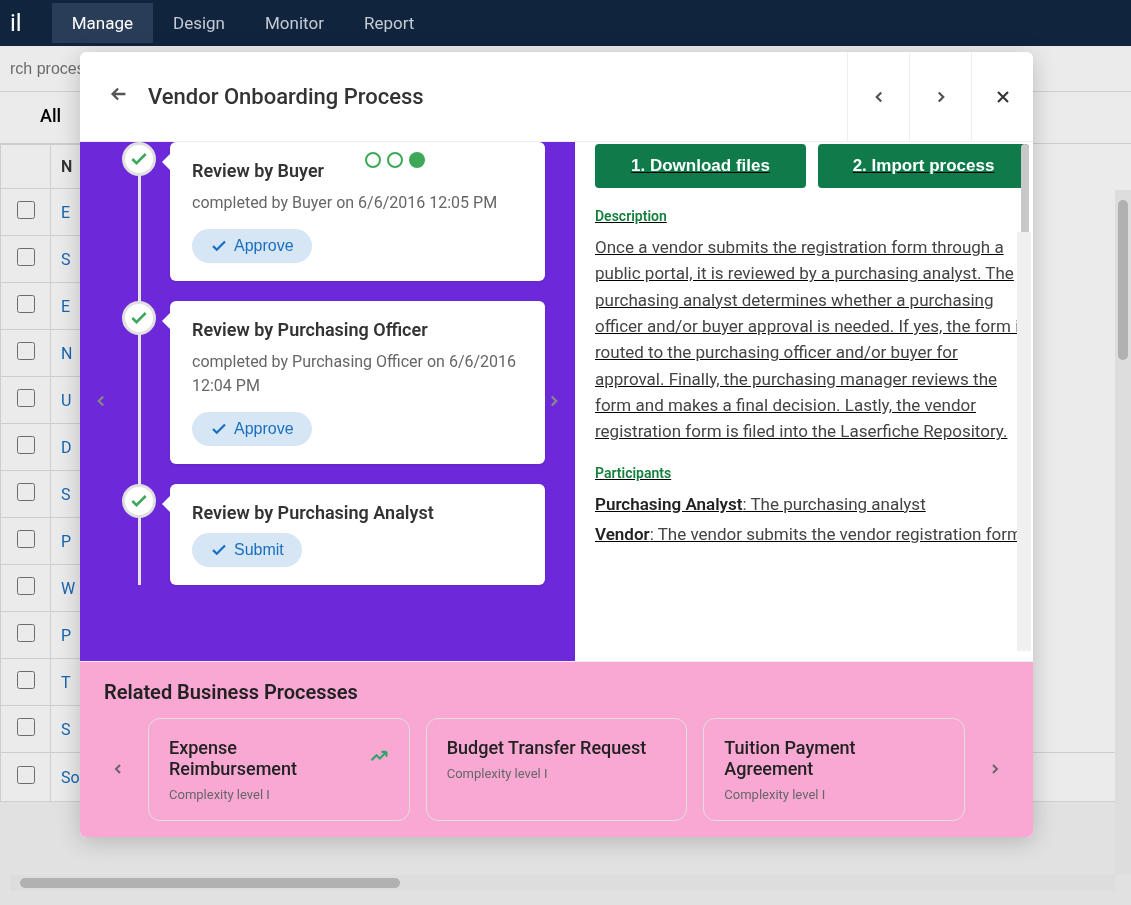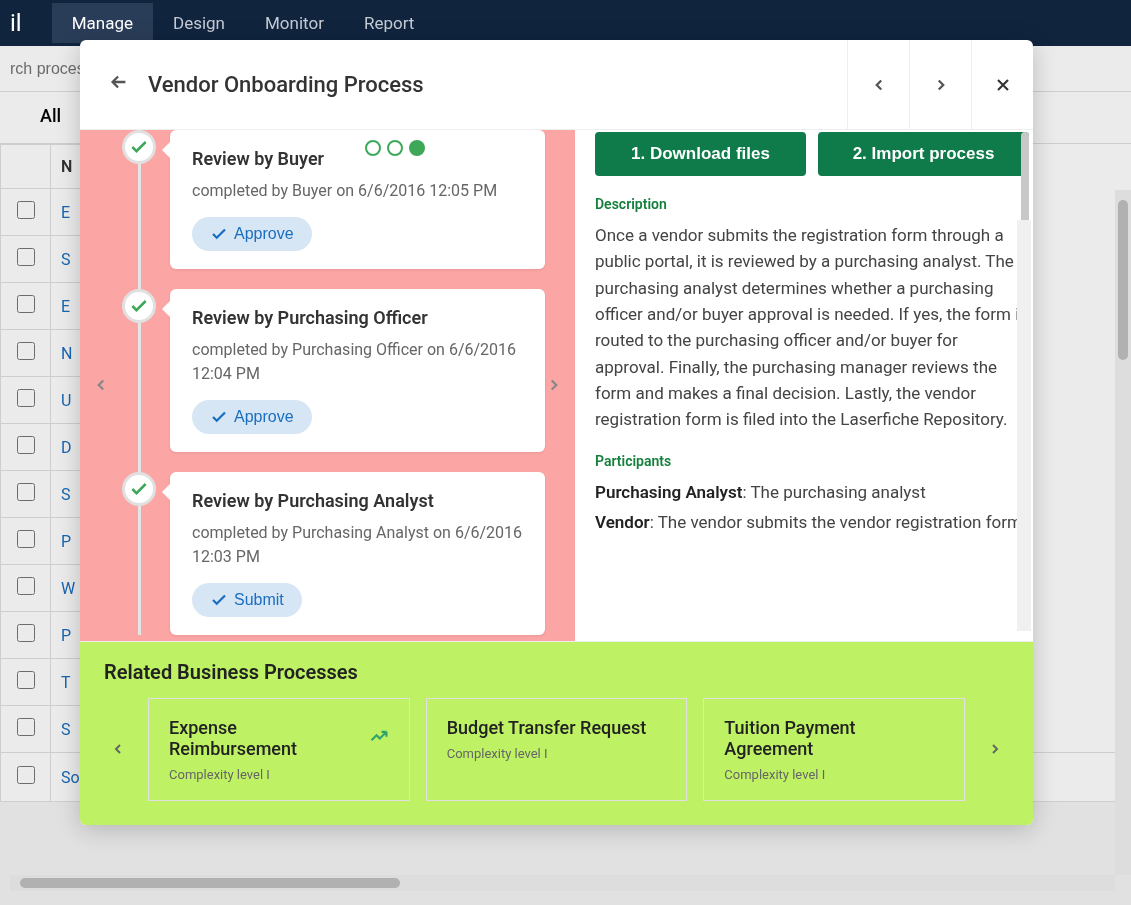--- a/index.html
+++ b/index.html
@@ -32,32 +32,32 @@
 
 .vscroll { position: absolute; right: 0; top: 190px; bottom: 30px; width: 16px; background: #f0f0f0; }
 .vscroll .thumb { position: absolute; top: 10px; height: 160px; width: 10px; left: 3px; background: #c0c0c0; border-radius: 5px; }
 
 
 .hscroll { position: absolute; bottom: 14px; left: 10px; right: 16px; height: 16px; background: #f0f0f0; }
 .hscroll .thumb { position: absolute; left: 10px; width: 380px; height: 10px; top: 3px; background: #c0c0c0; border-radius: 5px; }
 
 
 .modal-backdrop { position: absolute; top: 46px; left: 0; right: 0; bottom: 0; background: rgba(0,0,0,0.08); }
-.modal { position: absolute; top: 40px; left: 80px; width: 953px; height: 785px; background: #fff; border-radius: 6px; box-shadow: 0 4px 24px rgba(0,0,0,0.2); display: flex; flex-direction: column; overflow: hidden; }
+.modal { position: absolute; top: 52px; left: 80px; width: 953px; height: 785px; background: #fff; border-radius: 6px; box-shadow: 0 4px 24px rgba(0,0,0,0.2); display: flex; flex-direction: column; overflow: hidden; }
 
 .modal-header { height: 90px; display: flex; align-items: center; border-bottom: 1px solid #eee; padding: 0 0 0 20px; }
 .modal-header .back { font-size: 24px; color: #555; cursor: pointer; padding: 8px; }
 .modal-header .title { font-size: 22px; font-weight: 500; color: #333; margin-left: 10px; flex: 1; }
 .modal-header .nav-btn { width: 62px; height: 90px; border-left: 1px solid #eee; display: flex; align-items: center; justify-content: center; font-size: 22px; color: #555; cursor: pointer; }
 .modal-header .close-btn { width: 62px; height: 90px; display: flex; align-items: center; justify-content: center; font-size: 22px; color: #333; cursor: pointer; border-left: 1px solid #eee; }
 
 .modal-body { flex: 1; display: flex; overflow: hidden; position: relative; }
 
 
-.timeline-panel { width: 495px; background: #fca5a5; position: relative; padding: 0 30px 0 40px; overflow: hidden; }
+.timeline-panel { width: 495px; background: #6d28d9; position: relative; padding: 0 30px 0 40px; overflow: hidden; }
 .timeline-nav { position: absolute; top: 50%; transform: translateY(-50%); font-size: 24px; color: #888; cursor: pointer; padding: 10px; }
 .timeline-nav.left { left: 2px; }
 .timeline-nav.right { right: 2px; }
 .timeline { position: relative; padding-left: 30px; }
 .timeline-line { position: absolute; left: 18px; top: 0; bottom: 0; width: 3px; background: #e5e5e5; }
 .timeline-item { position: relative; margin-bottom: 20px; }
 .timeline-marker { position: absolute; left: -28px; top: 0; width: 34px; height: 34px; border-radius: 50%; background: #fff; border: 3px solid #e0e0e0; display: flex; align-items: center; justify-content: center; color: #3da858; }
 .timeline-card { background: #fff; border-radius: 6px; padding: 18px 22px; box-shadow: 0 1px 3px rgba(0,0,0,0.08); position: relative; margin-left: 20px; }
 .timeline-card::before { content: ''; position: absolute; left: -8px; top: 12px; border: 8px solid transparent; border-right-color: #fff; border-left: none; }
 .timeline-card h4 { font-size: 18px; font-weight: 600; color: #333; margin-bottom: 10px; }
@@ -65,37 +65,37 @@
 .pill-btn { display: inline-flex; background: #d6e6f5; color: #1a6ebf; font-size: 16px; padding: 8px 18px; border-radius: 20px; cursor: pointer; border: none; font-weight: 500; }
 .pill-btn svg { margin-right: 6px; }
 
 
 .float-dots { position: absolute; top: 10px; right: 150px; display: flex; gap: 6px; z-index: 5; }
 .float-dots .dot { width: 16px; height: 16px; border-radius: 50%; }
 .float-dots .outline { border: 2px solid #3da858; }
 .float-dots .solid { background: #3da858; }
 
 
-.details-panel { flex: 1; padding: 0 4px 20px 20px; overflow-y: auto; position: relative; }
+.details-panel { flex: 1; padding: 0 4px 20px 20px; overflow-y: auto; position: relative; text-decoration: underline; }
 .action-buttons { display: flex; gap: 12px; margin-bottom: 20px; margin-top: 2px; }
 .action-btn { flex: 1; background: #0f7a4a; color: #fff; border: none; padding: 12px 10px; font-size: 17px; font-weight: 600; border-radius: 4px; cursor: pointer; text-align: center; }
 .details-panel h3 { font-size: 14px; font-weight: 600; color: #15803d; margin-bottom: 10px; }
 .details-panel p { font-size: 17px; color: #444; line-height: 1.55; margin-bottom: 20px; }
 .details-panel .participant { font-size: 17px; color: #444; line-height: 1.55; margin-bottom: 4px; }
 .details-panel .participant b { font-weight: 600; color: #222; }
 
 .inner-scroll { position: absolute; right: 4px; top: 2px; width: 8px; height: 250px; background: #c8c8c8; border-radius: 4px; }
 .outer-scroll { position: absolute; right: 2px; top: 90px; width: 14px; bottom: 10px; background: #f0f0f0; }
 
 
-.related-section { border-top: 1px solid #eee; padding: 18px 24px 24px 24px; background: #bef264; }
+.related-section { border-top: 1px solid #eee; padding: 18px 24px 16px 24px; background: #f9a8d4; }
 .related-section h3 { font-size: 20px; font-weight: 600; color: #222; margin-bottom: 14px; }
 .related-row { display: flex; align-items: center; gap: 16px; }
 .related-nav { font-size: 20px; color: #666; cursor: pointer; padding: 6px; }
-.related-card { flex: 1; border: 1px solid #e0e0e0; border-radius: 0; padding: 18px 20px; min-height: 84px; }
+.related-card { flex: 1; border: 1px solid #e0e0e0; border-radius: 12px; padding: 18px 20px; min-height: 84px; }
 .related-card .rc-title { font-size: 18px; font-weight: 500; color: #222; margin-bottom: 8px; display: flex; align-items: center; gap: 8px; }
 .related-card .rc-sub { font-size: 13px; color: #666; }
 .trend-icon { color: #2fa36b; }
 
 .checkmark-svg { width: 20px; height: 20px; }
 </style>
 </head>
 <body>
 
 <div class="topnav">
@@ -285,21 +285,20 @@
     </div>
           </div>
           <div class="timeline-item">
     <div class="timeline-marker">
               <svg class="checkmark-svg" viewBox="0 0 24 24" fill="none" stroke="currentColor" stroke-width="3">
                 <path d="M20 6L9 17l-5-5"></path>
               </svg>
             </div>
     <div class="timeline-card">
       <h4>Review by Purchasing Analyst</h4>
-      <p>completed by Purchasing Analyst on 6/6/2016 12:03 PM</p>
       <button class="pill-btn">
         <svg width="18" height="18" viewBox="0 0 24 24" fill="none" stroke="currentColor" stroke-width="3">
                   <path d="M20 6L9 17l-5-5"></path>
                 </svg>
         Submit
       </button>
     </div>
           </div>
         </div>
     </div>

